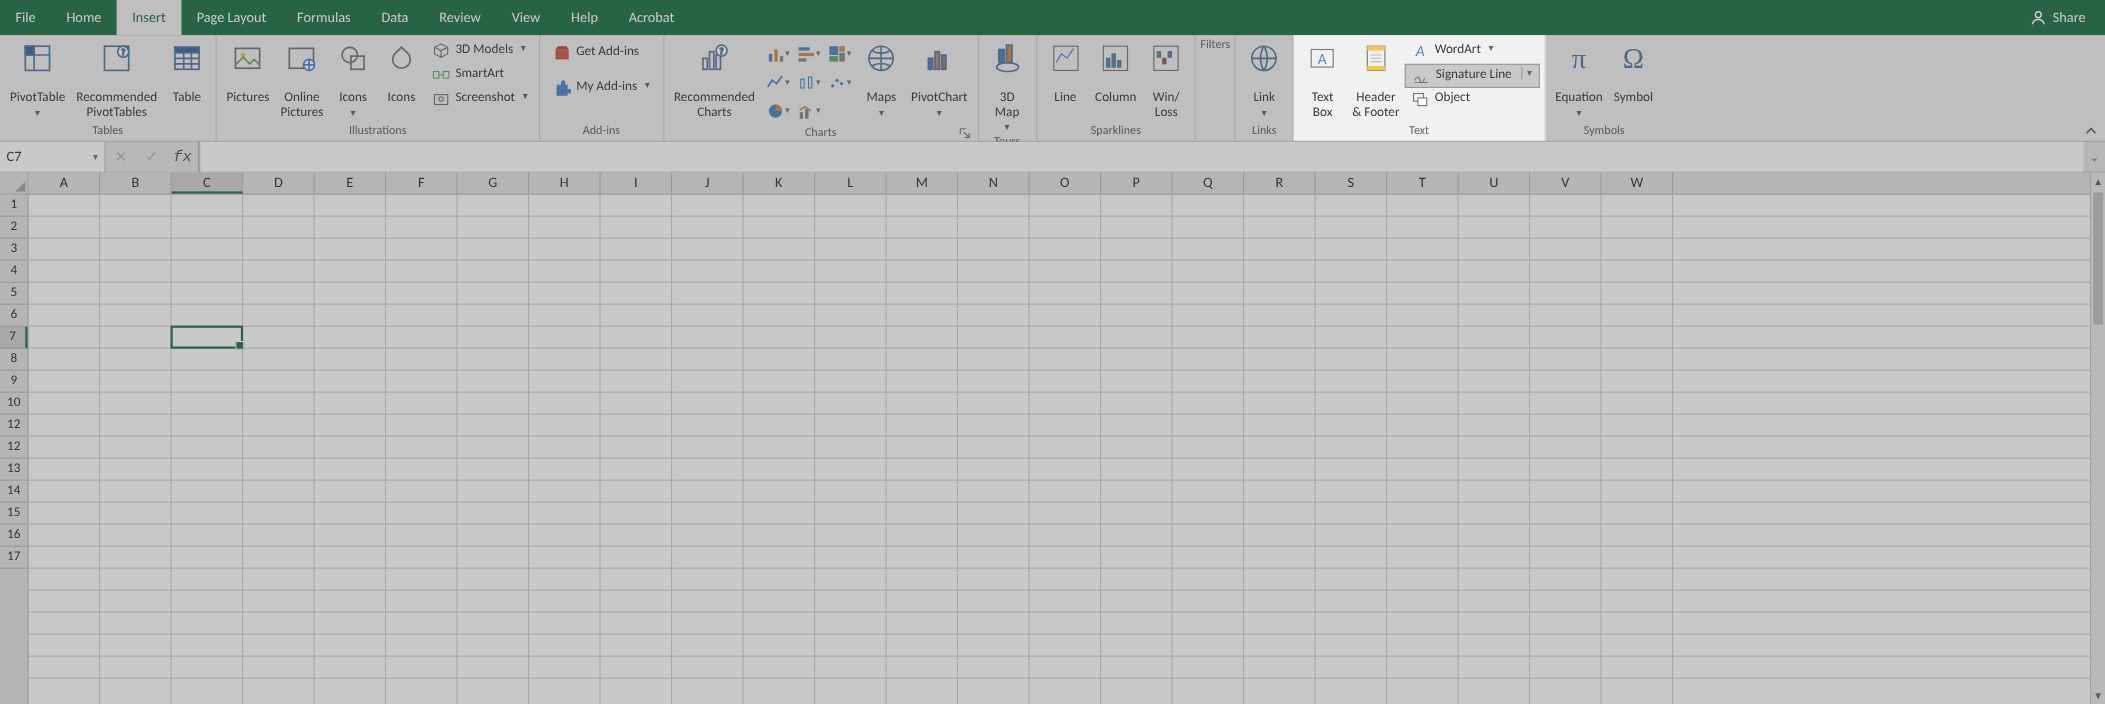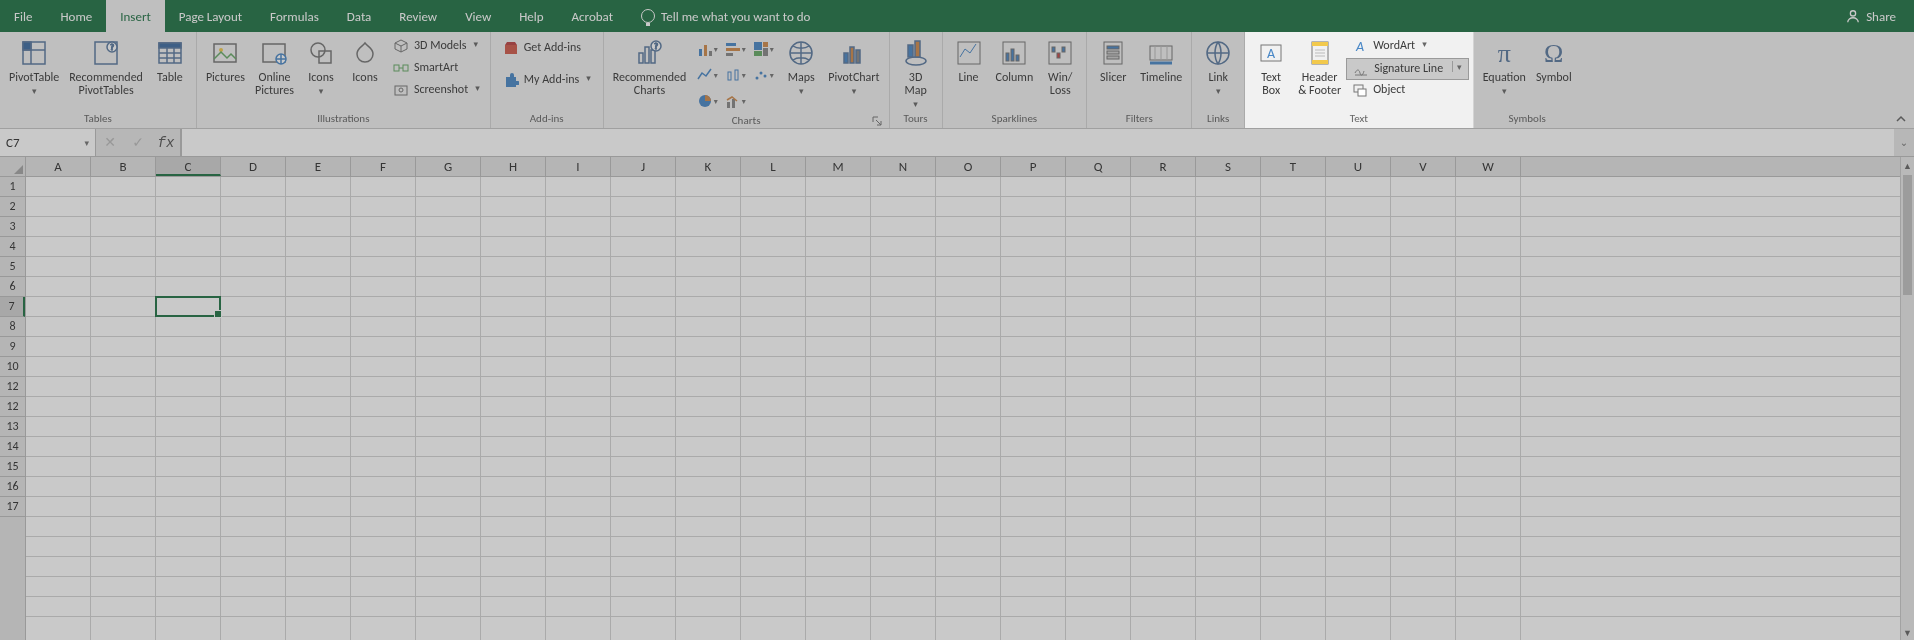--- a/index.html
+++ b/index.html
@@ -19,21 +19,21 @@
   .tabstrip .share svg { width:14px;height:14px;stroke:#fff;fill:none;stroke-width:1.5; }
 
   
   .ribbon { height:97px; background:#f1f1f1; border-bottom:1px solid #c6c6c6; display:flex; position:relative; }
   .group { display:flex; flex-direction:column; border-right:1px solid #d4d4d4; padding:2px 4px 0; }
   .group .controls { flex:1; display:flex; align-items:flex-start; }
   .group .glabel { text-align:center; font-size:11px; color:#666; height:16px; line-height:14px; position:relative;}
   .group .launcher { position:absolute; right:2px; bottom:1px; width:12px;height:12px; }
   .bigbtn { display:flex; flex-direction:column; align-items:center; justify-content:flex-start; padding:3px 5px 0; font-size:12px; color:#3b3b3b; line-height:13px; text-align:center; cursor:pointer; min-width:44px; }
   .bigbtn .ic { width:32px; height:32px; display:flex; align-items:center; justify-content:center; margin-bottom:2px;}
-  .bigbtn .lbl { white-space:pre-line; }
+  .bigbtn .lbl { white-space:pre-line;margin-top:12px; }
   .bigbtn .dd { font-size:9px; color:#666; }
   .smallbtn { display:flex; align-items:flex-start; gap:5px; font-size:12px; color:#3b3b3b; padding:2px 6px; cursor:pointer; height:22px; white-space:nowrap;}
   .smallbtn .ic { width:16px;height:16px; display:flex;align-items:center;justify-content:center;}
   .smallbtn .dd { font-size:9px;color:#666; margin-left:2px;}
   .stackcol { display:flex; flex-direction:column; justify-content:flex-start; padding-top:2px;}
   .iconrow { display:flex; gap:4px; padding:2px 4px;}
   .tinybtn { width:24px;height:22px;display:flex;align-items:center;justify-content:center;cursor:pointer;}
   .tinybtn .dd{font-size:8px;color:#777;margin-left:1px;}
 
   .highlight-group { background:#f1f1f1; position:relative; z-index:70; }
@@ -78,24 +78,20 @@
   <div class="tab">File</div>
   <div class="tab">Home</div>
   <div class="tab active">Insert</div>
   <div class="tab">Page Layout</div>
   <div class="tab">Formulas</div>
   <div class="tab">Data</div>
   <div class="tab">Review</div>
   <div class="tab">View</div>
   <div class="tab">Help</div>
   <div class="tab">Acrobat</div>
-  <div class="tell">
-    <span class="bulb"></span>
-    <span>Tell me what you want to do</span>
-  </div>
   <div class="share">
     <svg viewBox="0 0 16 16">
         <circle cx="8" cy="5" r="3"></circle>
         <path d="M2 15c0-3 3-5 6-5s6 2 6 5"></path>
       </svg>
     <span>Share</span>
   </div>
 </div>
 
 <div class="ribbon">
@@ -411,43 +407,20 @@
             </svg>
           </span>
         <span class="lbl">Win/
 Loss</span>
       </div>
     </div>
     <div class="glabel">Sparklines</div>
   </div>
 
   <div class="group">
-    <div class="controls">
-      <div class="bigbtn">
-        <span class="ic">
-            <svg width="28" height="28" fill="none" stroke="#777">
-              <rect x="5" y="3" width="18" height="22"></rect>
-              <rect x="8" y="7" width="12" height="3" fill="#4a88c7"></rect>
-              <rect x="8" y="12" width="12" height="3" fill="#ccc"></rect>
-              <rect x="8" y="17" width="12" height="3" fill="#ccc"></rect>
-            </svg>
-          </span>
-        <span class="lbl">Slicer</span>
-      </div>
-      <div class="bigbtn">
-        <span class="ic">
-            <svg width="28" height="28" fill="none" stroke="#777">
-              <rect x="3" y="7" width="22" height="14"></rect>
-              <path d="M8 7v14M14 7v14M20 7v14" stroke="#bbb"></path>
-              <path d="M3 24h22" stroke="#4a88c7" stroke-width="3"></path>
-            </svg>
-          </span>
-        <span class="lbl">Timeline</span>
-      </div>
-    </div>
     <div class="glabel">Filters</div>
   </div>
 
   <div class="group">
     <div class="controls">
       <div class="bigbtn">
         <span class="ic">
             <svg width="28" height="28" fill="none" stroke="#5b7aa0" stroke-width="1.5">
               <circle cx="14" cy="14" r="11"></circle>
               <path d="M3 14h22M14 3c4 6 4 16 0 22M14 3c-4 6-4 16 0 22"></path>

